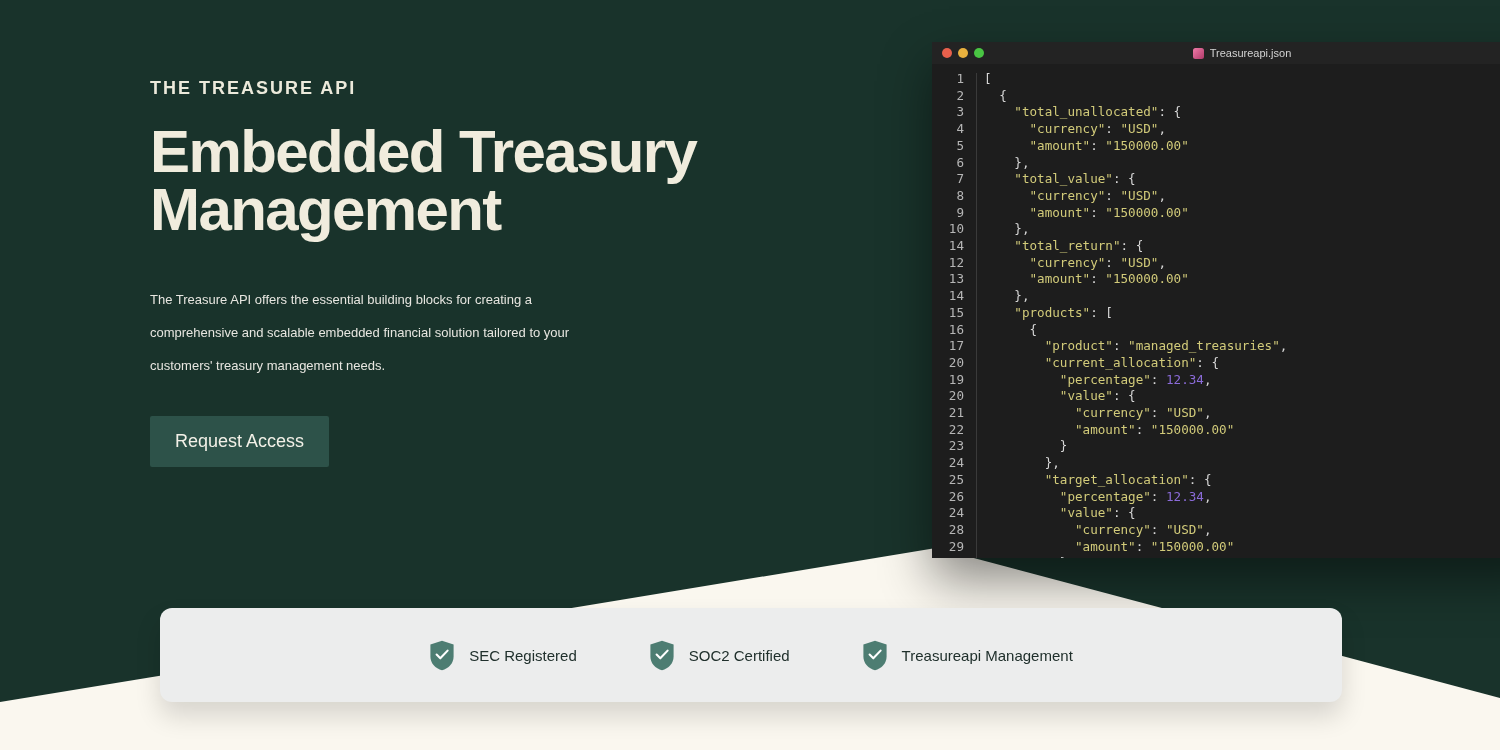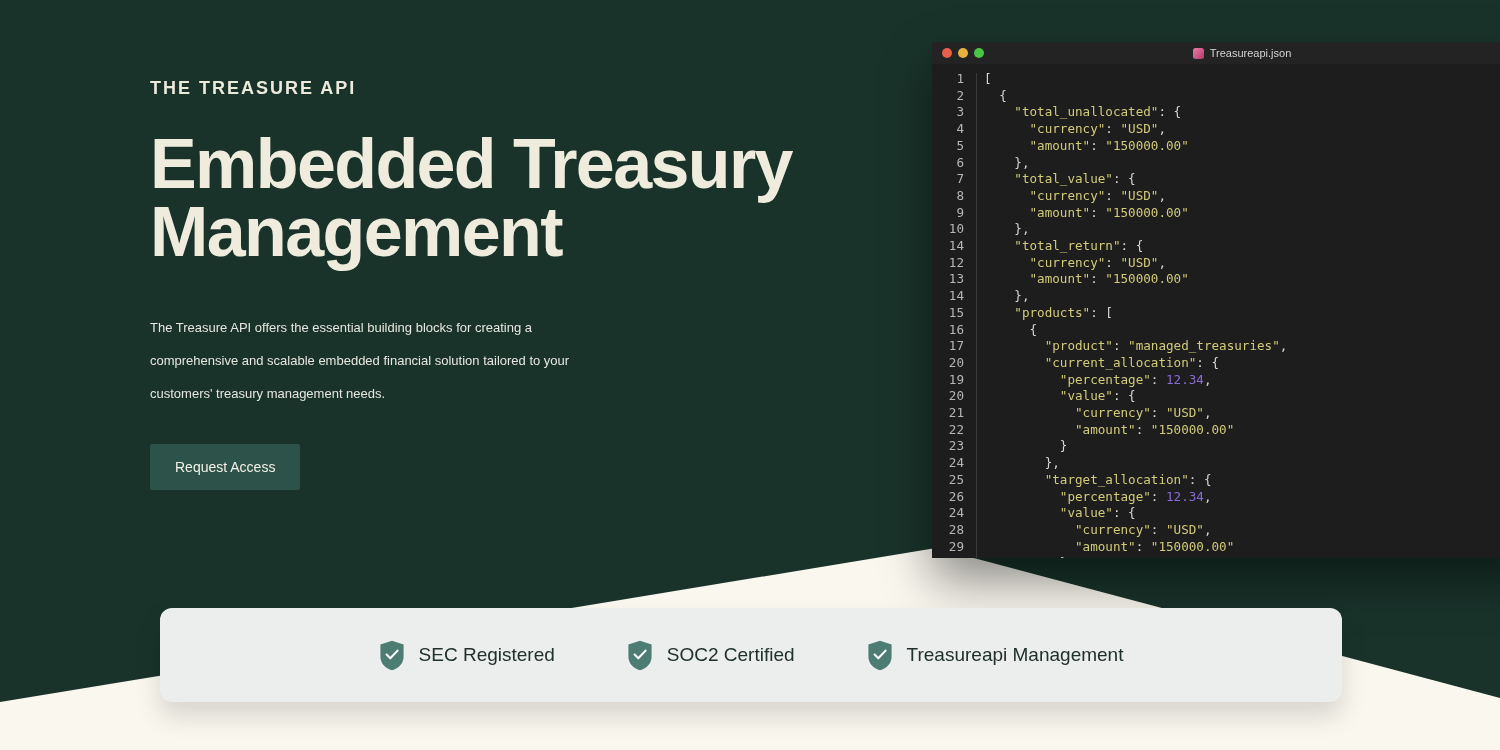--- a/index.html
+++ b/index.html
@@ -18,33 +18,33 @@
 
   
   .hero{
     position:absolute; left:150px; top:78px; width:760px; z-index:3;
   }
   .eyebrow{
     font-size:18px; font-weight:bold; letter-spacing:2.0px;
     color:#eceadb; text-transform:uppercase;
   }
   .headline{
-    margin-top:32px;
-    font-size:70px; line-height:0.97; font-weight:bold;
+    margin-top:24px;
+    font-size:60px; line-height:0.97; font-weight:bold;
     letter-spacing:-1.6px; color:#f0ecdd;
   }
   .subcopy{
     margin-top:44px; width:430px;
     font-size:13px; line-height:33px; color:#e7e6e0;
   }
   .cta{
     margin-top:34px; display:inline-block;
     background:#2d5249; color:#f3f1e8;
     border:0; border-radius:2px;
-    padding:15px 25px; font-size:14px;
+    padding:15px 25px; font-size:18px;
     font-family:"Liberation Sans", sans-serif;
     cursor:pointer;
   }
 
   
   .code-window{
     position:absolute; left:932px; top:42px;
     width:620px; height:516px; z-index:4;
     background:#1d1d1d; overflow:hidden;
     box-shadow:0 22px 48px rgba(0,0,0,.45);
@@ -92,21 +92,21 @@
   
   .badge-bar{
     position:absolute; left:160px; top:608px;
     width:1182px; height:94px; z-index:5;
     background:#eceded; border-radius:12px;
     box-shadow:0 14px 26px rgba(0,0,0,.14);
     display:flex; align-items:center; justify-content:center;
     gap:72px;
   }
   .badge{ display:flex; align-items:center; gap:14px; }
-  .badge-label{ font-size:19px; color:#20302c; }
+  .badge-label{ font-size:15px; color:#20302c; }
   .shield{ width:26px; height:31px; flex:none; display:block; }
 </style>
 </head>
 <body>
 
 <svg class="bg-chevron" viewBox="0 0 1500 750" preserveAspectRatio="none">
   <polygon points="0,750 0,702 936,548 1500,698 1500,750" fill="#faf7ef"></polygon>
 </svg>
 
 <div class="hero">

